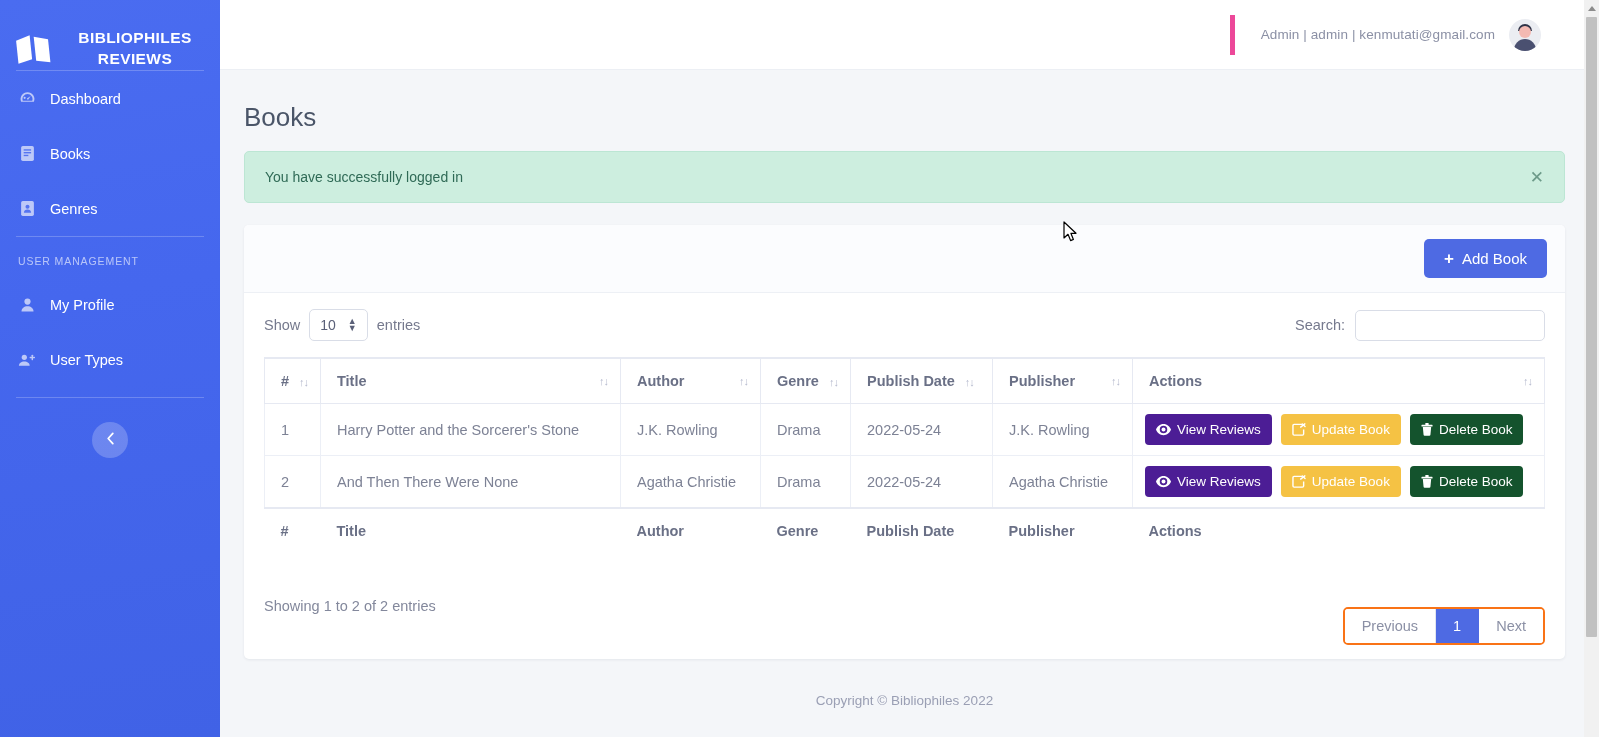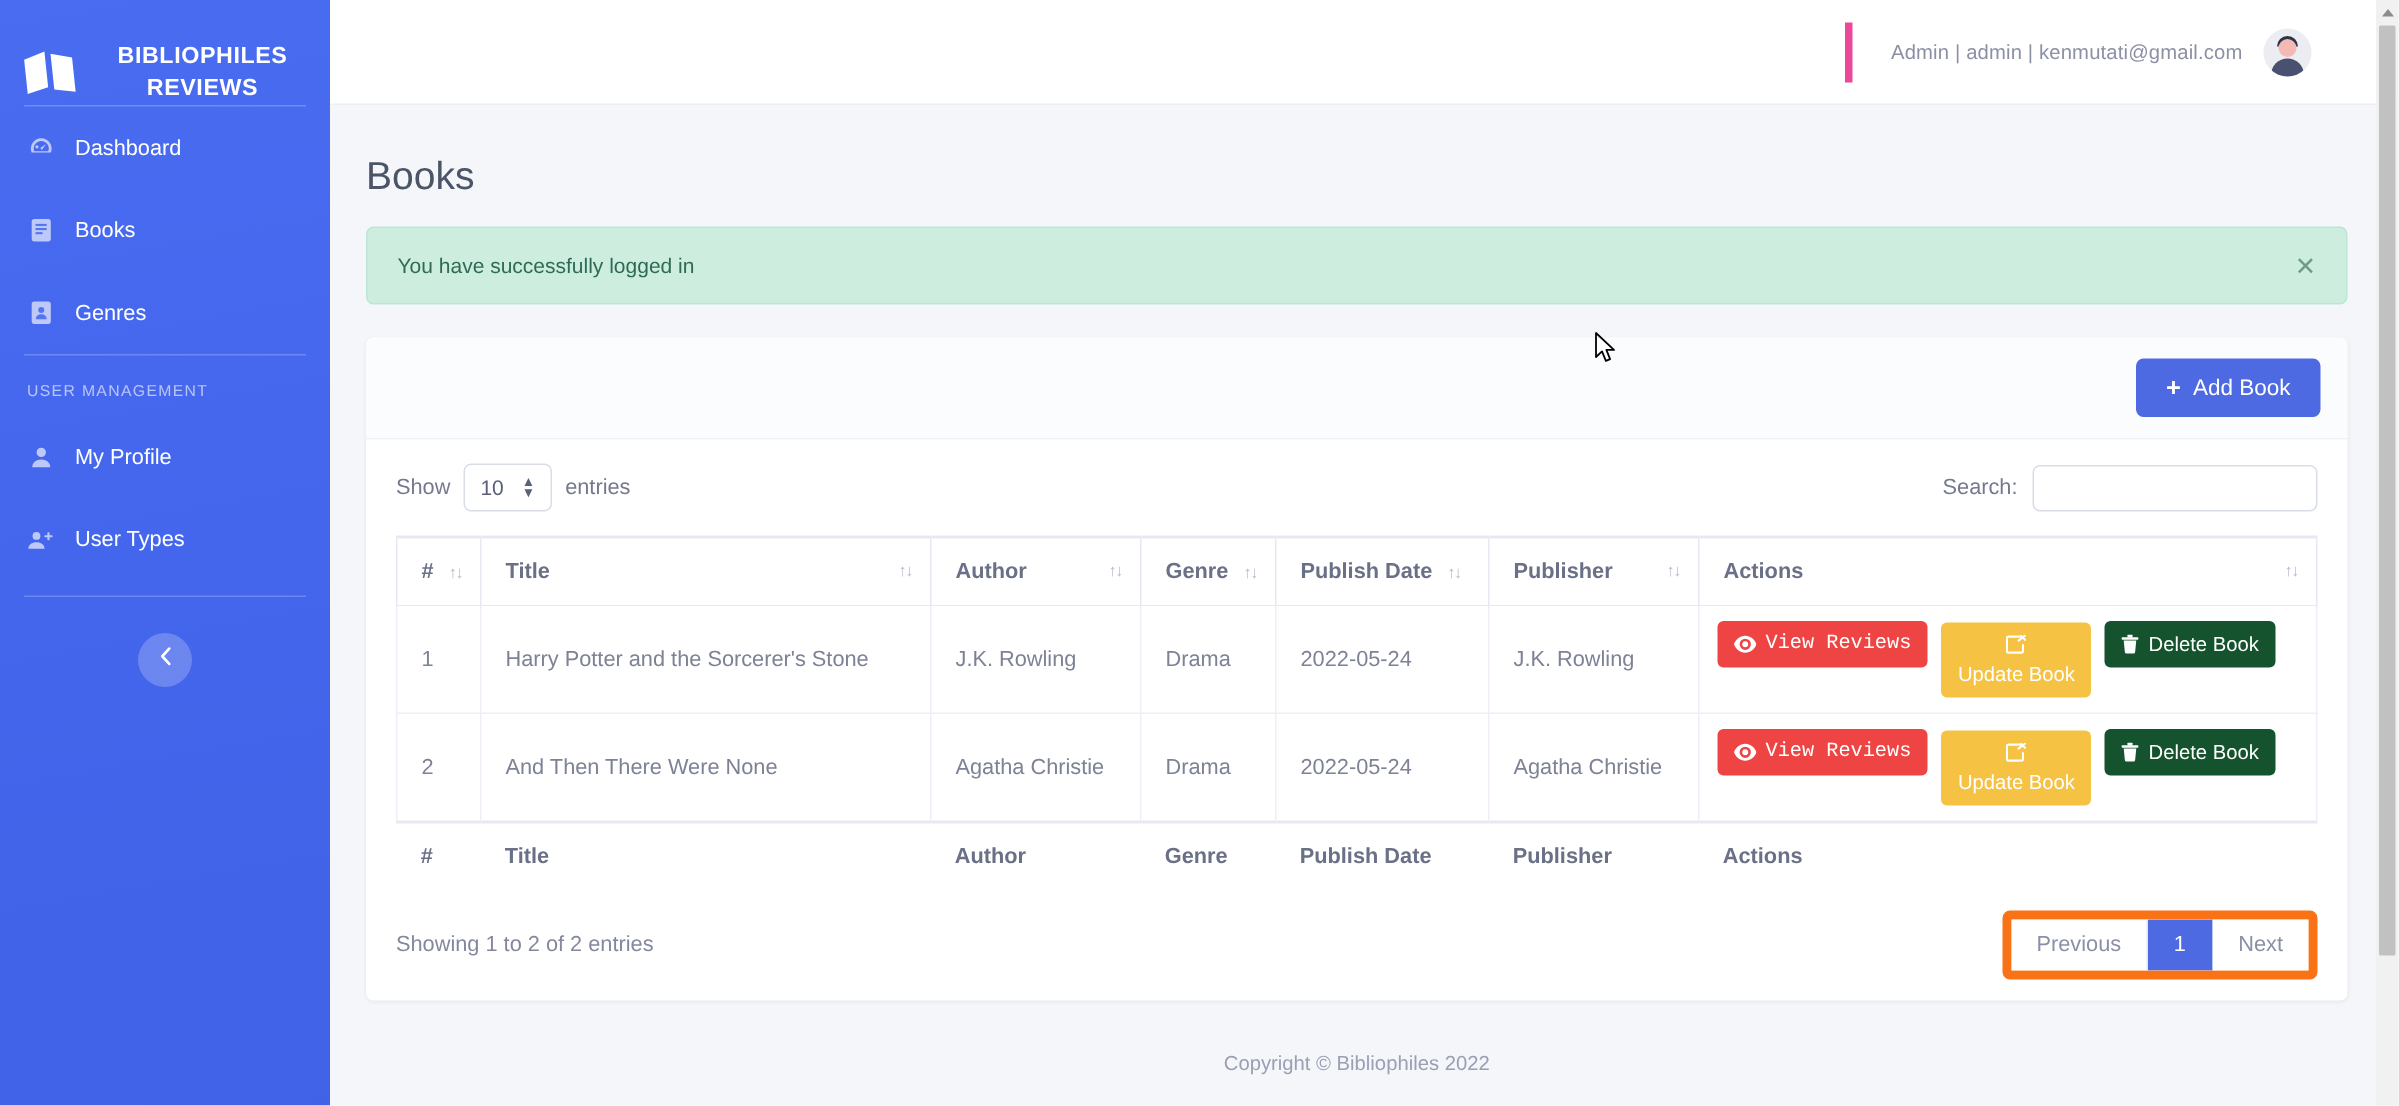--- a/index.html
+++ b/index.html
@@ -134,28 +134,28 @@
     text-align: left; font-size: 14.5px; font-weight: bold; color: #6a7086;
     padding: 14px 16px; border: none; border-top: 2px solid #e6e9f2;
   }
 
   .abtn {
     display: inline-flex; align-items: center; gap: 6px;
     border: none; border-radius: 4px; color: #fff;
     font-size: 13.5px; padding: 8px 11px; cursor: pointer; margin-right: 5px;
     font-family: "Liberation Sans", sans-serif;
   }
-  .abtn.view { background: #ef4444; font-family: Liberation Mono, monospace; }
-  .abtn.update { background: #f5c244; flex-direction: column; }
+  .abtn.view { background: #4c1d95; }
+  .abtn.update { background: #f5c244; }
   .abtn.delete { background: #14532d; margin-right: 0; }
   .abtn svg { display: block; }
 
   .dt-bottom { display: flex; align-items: center; justify-content: space-between; padding-top: 14px; }
   .dt-info { font-size: 14.5px; color: #83889c; }
-  .pager { display: flex; border: 6px solid #f97316; border-radius: 5px; overflow: hidden; }
+  .pager { display: flex; border: 2px solid #f97316; border-radius: 5px; overflow: hidden; margin-top: 40px; }
   .pg {
     padding: 9px 17px; font-size: 14.5px; color: #8b90a5; cursor: pointer;
     background: #fff; border-right: 1px solid #e2e5ee;
   }
   .pg:last-child { border-right: none; }
   .pg.active { background: #4e6ae3; color: #fff; border-color: #4e6ae3; }
 
   .footer { text-align: center; font-size: 13.5px; color: #9a9fb4; padding-top: 34px; }
 
   

